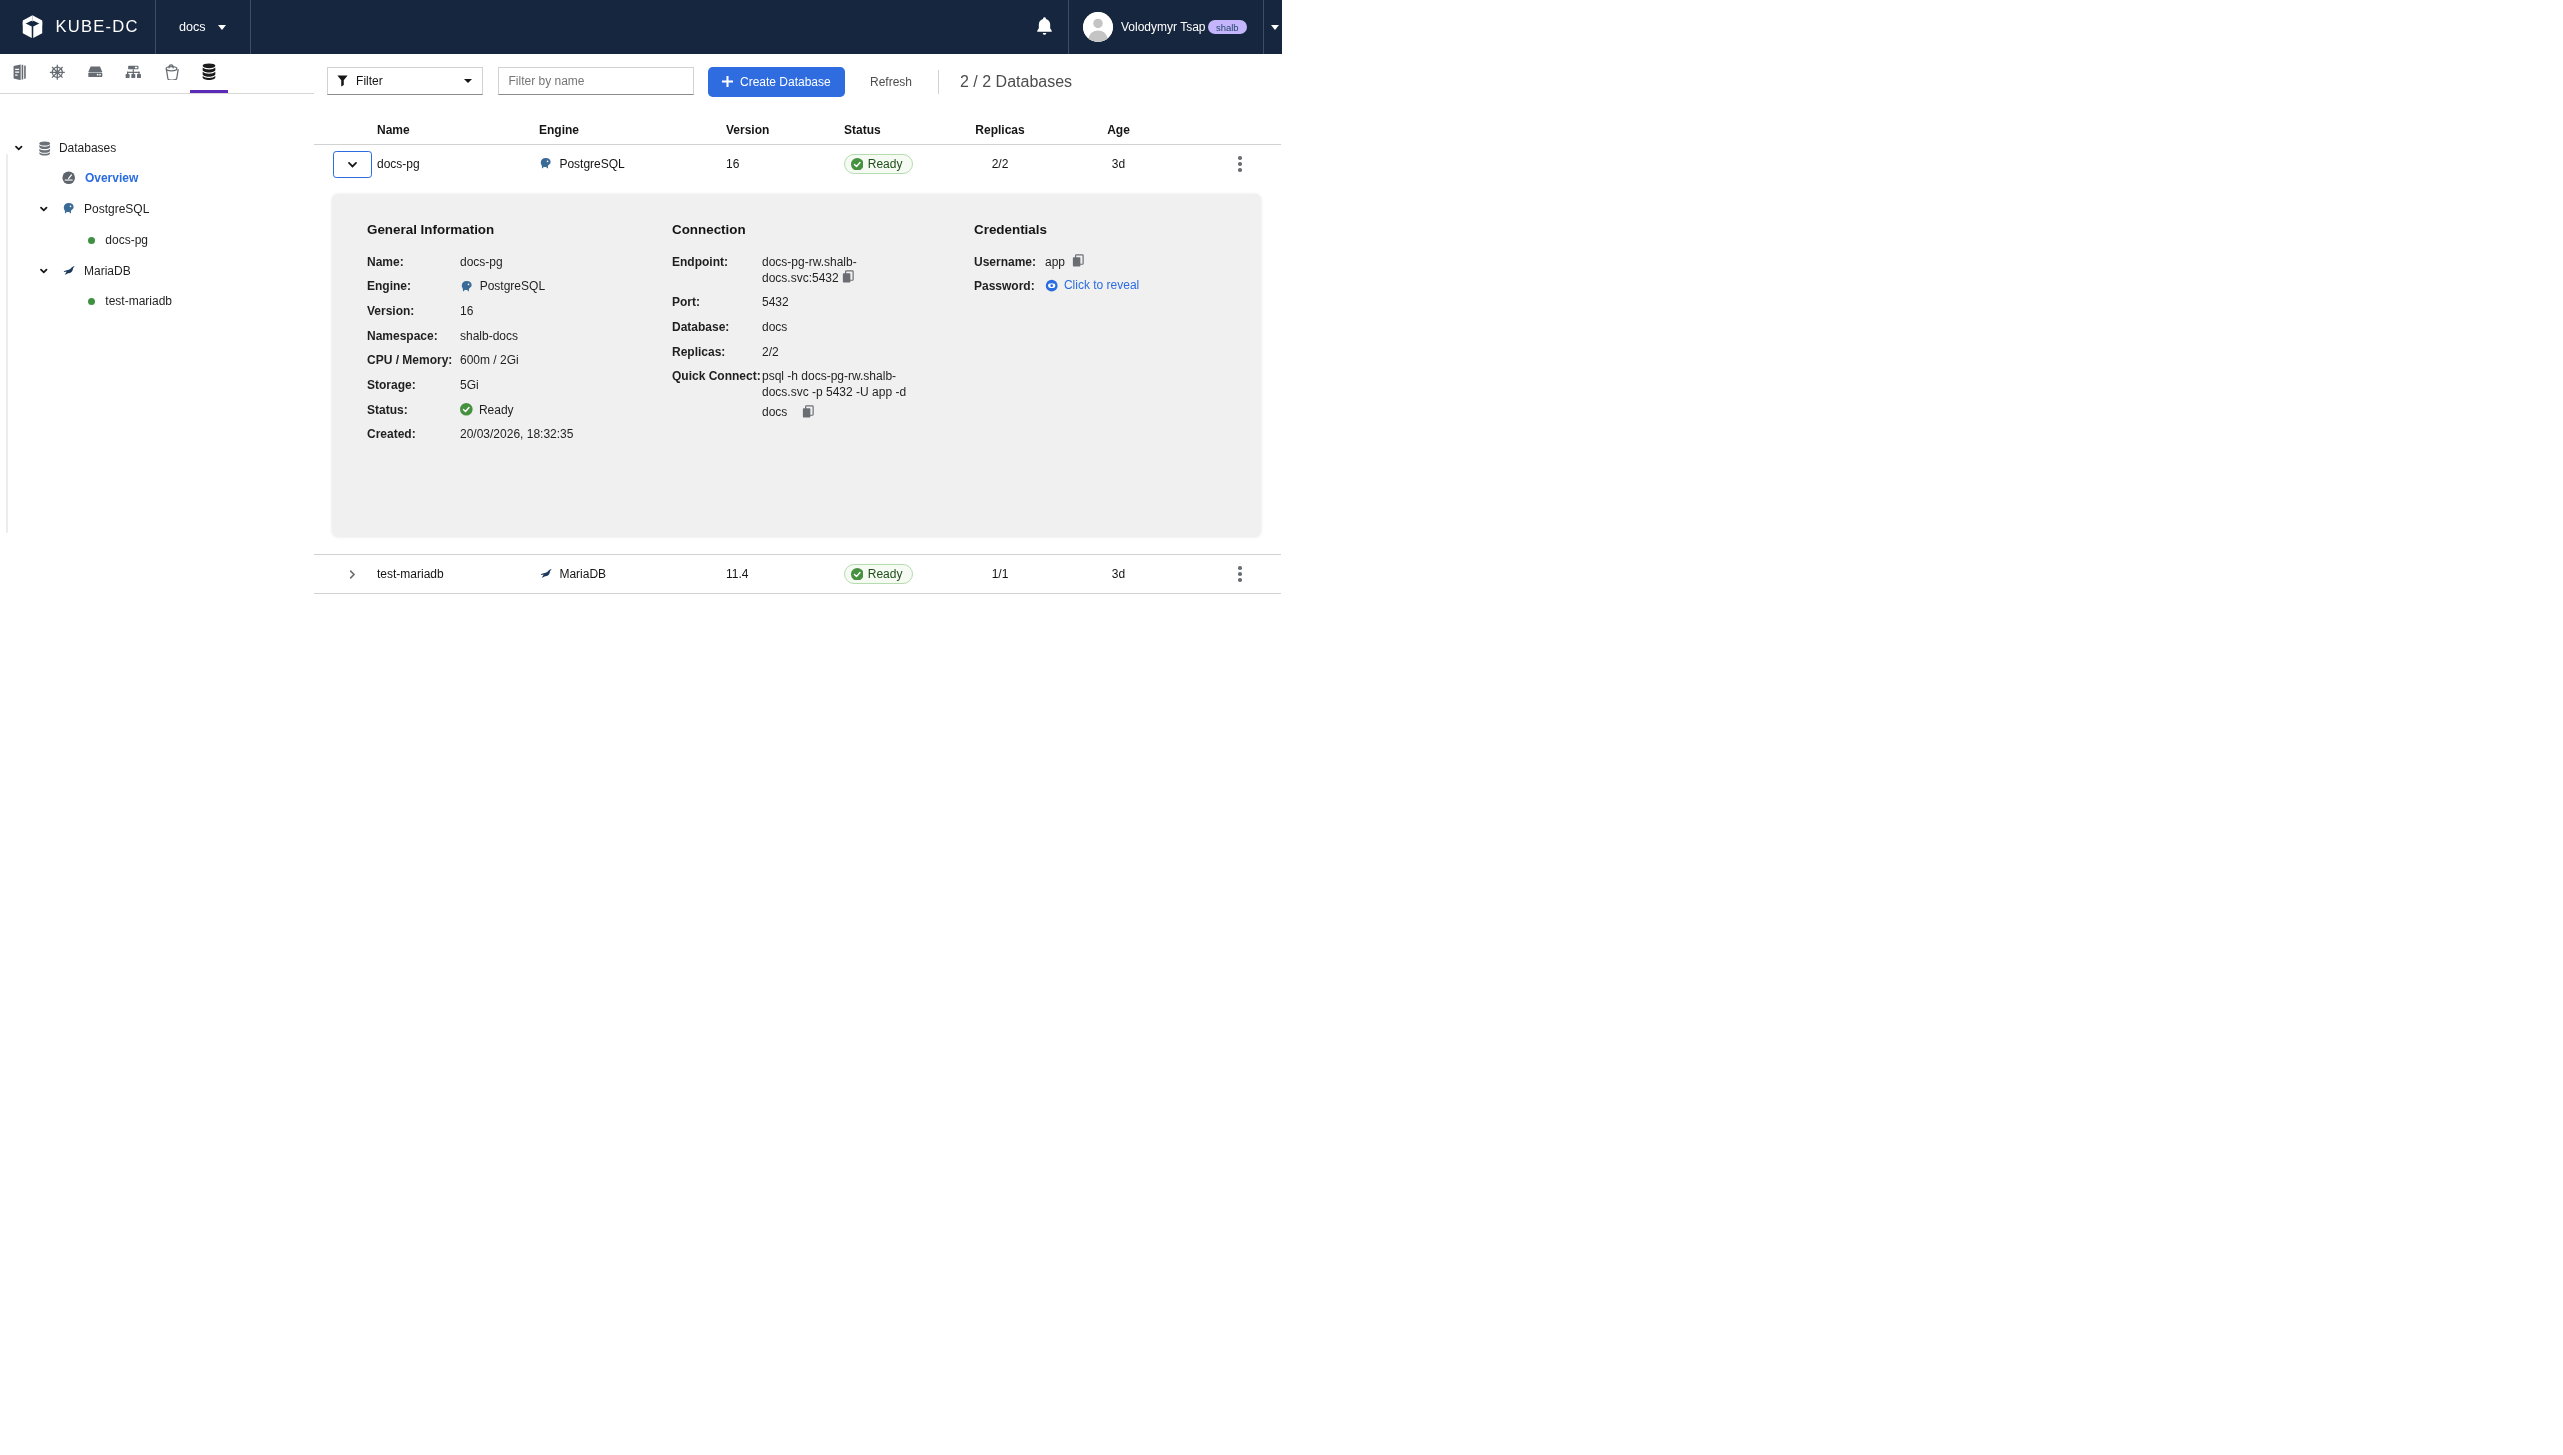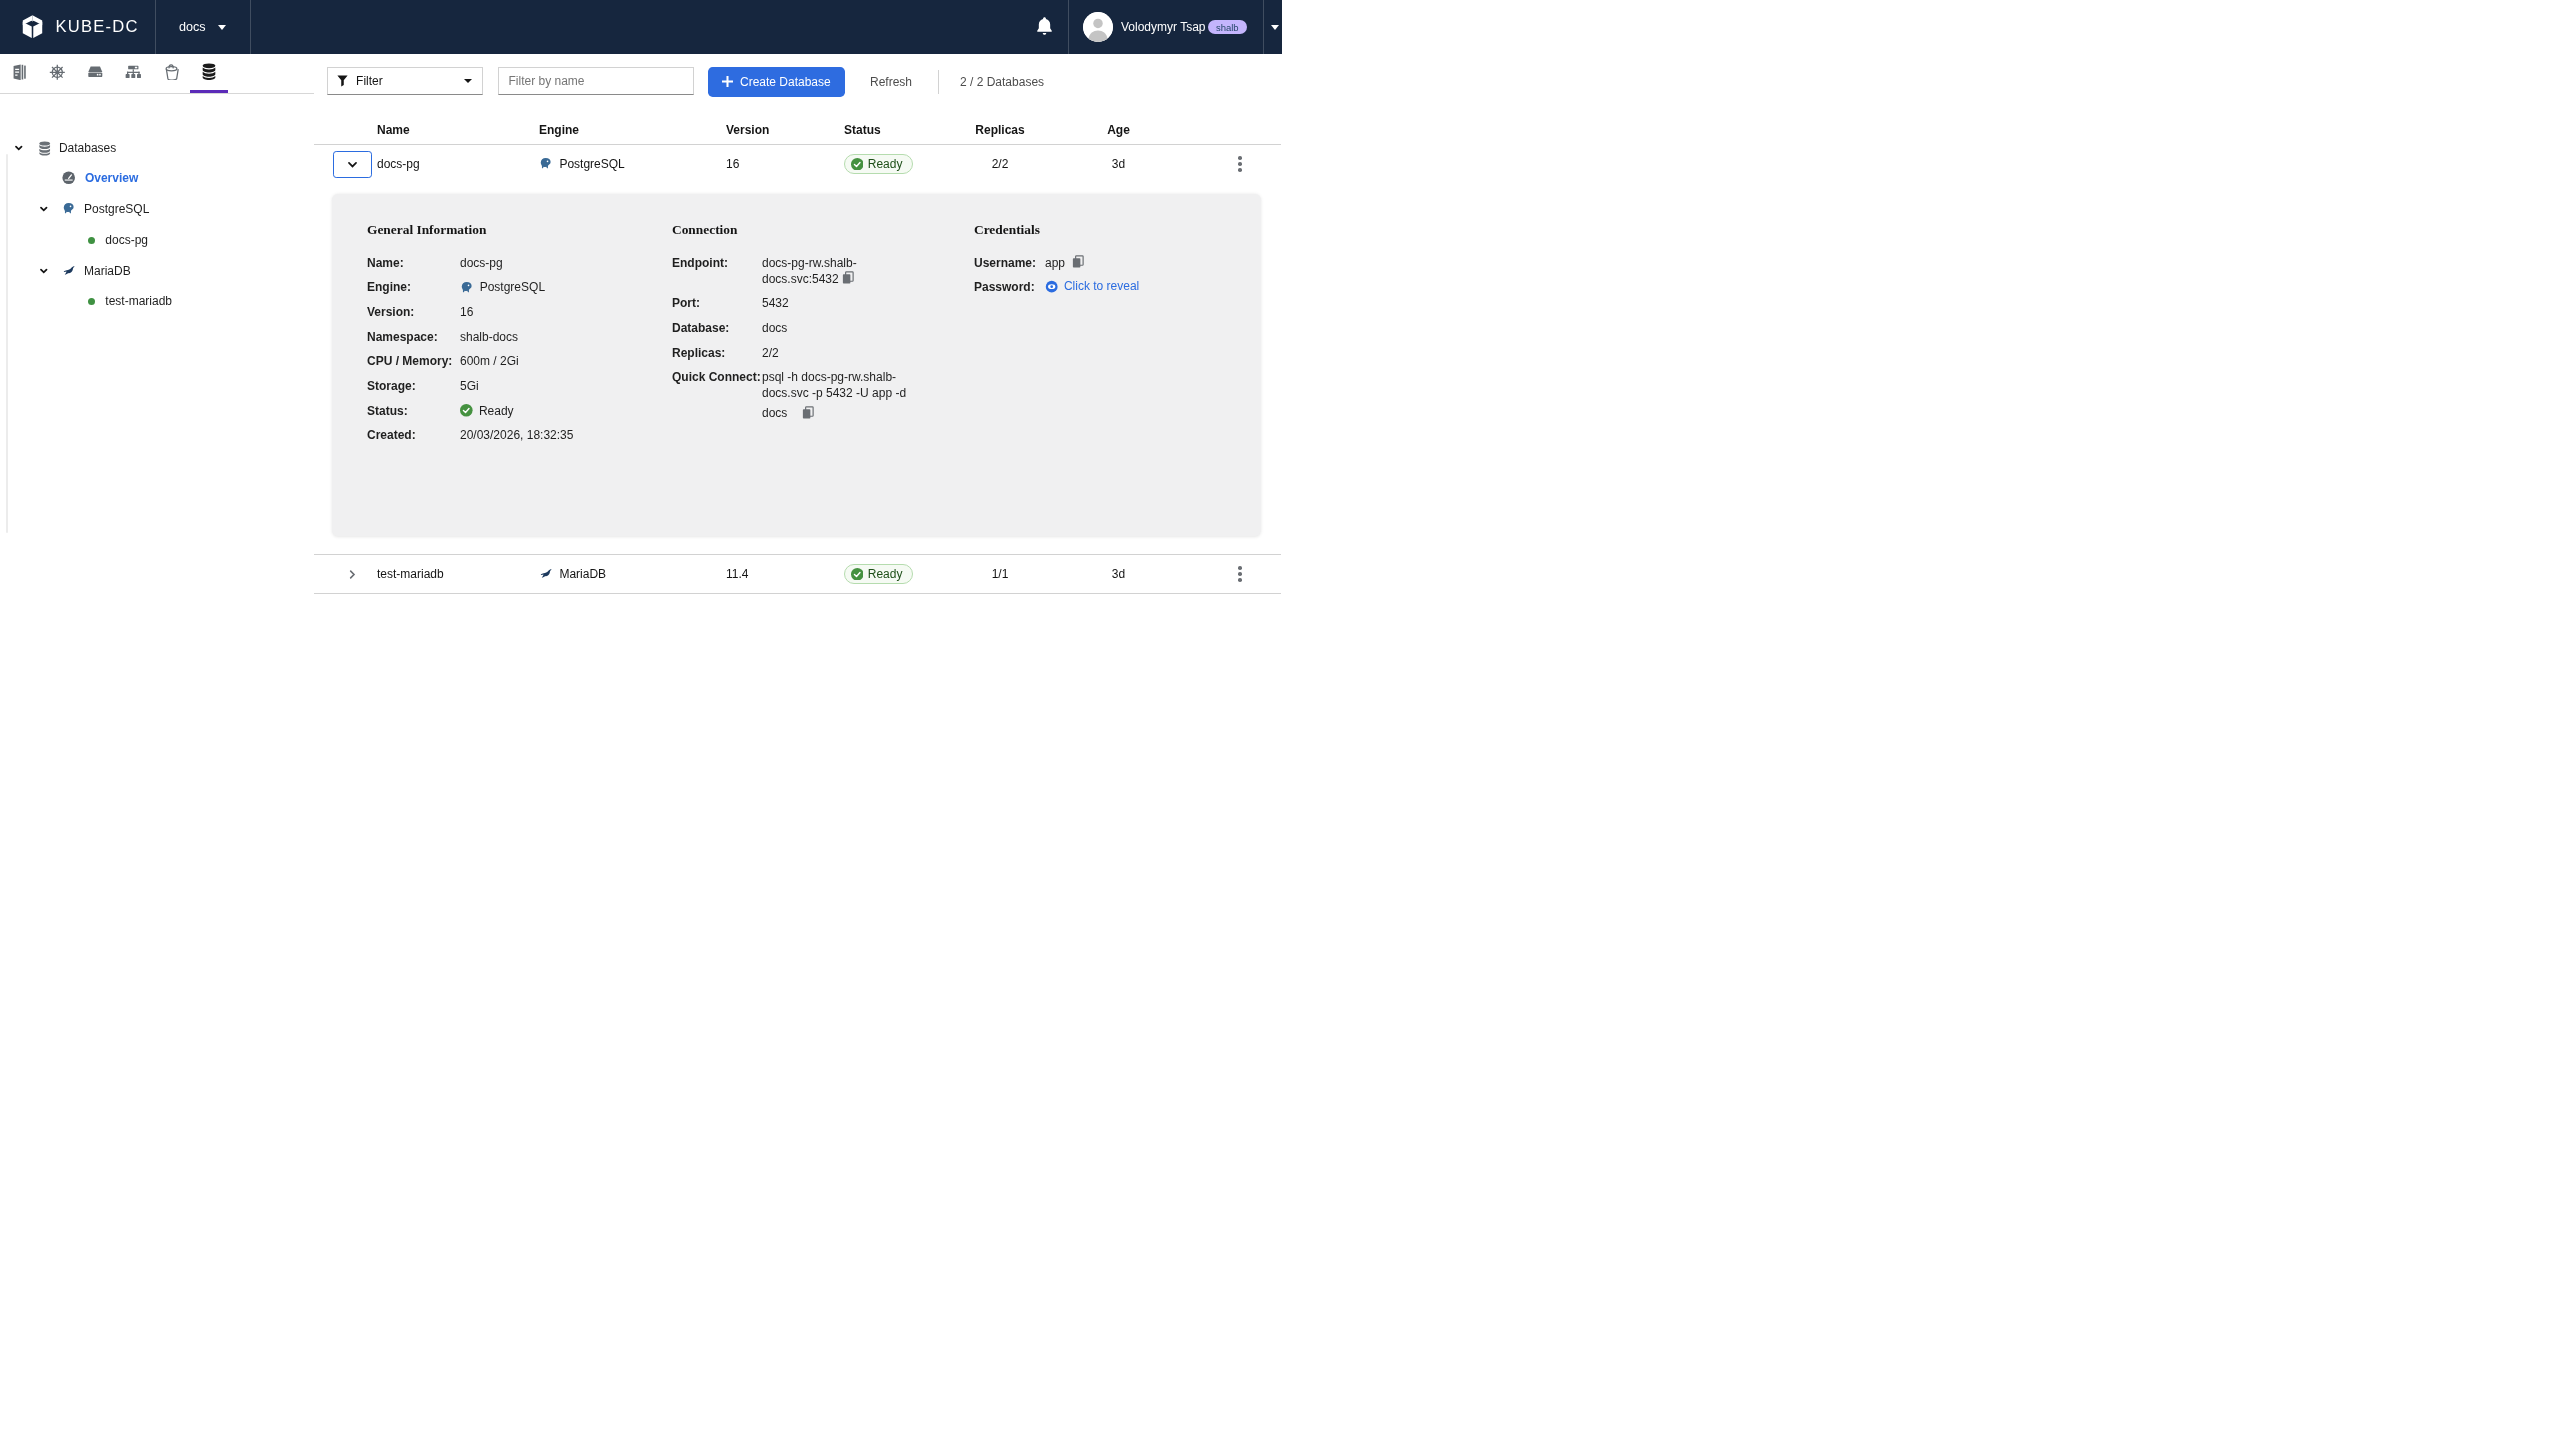--- a/index.html
+++ b/index.html
@@ -42,41 +42,41 @@
 
   
   .toolbar-filter { position:absolute; left:12.6px; top:13.4px; width:156px; height:28px; background:#fff; border:0.8px solid #d2d2d2; border-bottom-color:#8a8a8a; display:flex; align-items:center; padding:0 9.5px; cursor:pointer; }
   .toolbar-filter .flabel { font-size:12px; margin-left:8px; color:#151515; }
   .caret-down-b { width:0; height:0; border-left:4px solid transparent; border-right:4px solid transparent; border-top:4.7px solid #151515; margin-left:auto; }
   .name-input { position:absolute; left:184px; top:13.4px; width:196px; height:28px; border:0.8px solid #d2d2d2; border-bottom-color:#8a8a8a; padding:0 9.5px; font-size:12px; font-family:"Liberation Sans",sans-serif; color:#151515; }
   .name-input::placeholder { color:#767676; }
   .create-btn { position:absolute; left:394px; top:12.6px; height:30px; padding:0 14px; background:#2e6ce0; color:#fff; border:none; border-radius:4.7px; font-size:12px; font-family:"Liberation Sans",sans-serif; display:flex; align-items:center; gap:7px; cursor:pointer; }
   .refresh-btn { position:absolute; left:556px; top:12.6px; height:30px; background:none; border:none; font-size:12px; color:#4d4d4d; font-family:"Liberation Sans",sans-serif; cursor:pointer; }
   .toolbar-sep { position:absolute; left:624px; top:16px; width:0.8px; height:24px; background:#d2d2d2; }
-  .results-count { position:absolute; left:646px; top:12.6px; line-height:30px; font-size:12px; color:#4d4d4d; }
+  .results-count { position:absolute; left:646px; top:12.6px; line-height:30px; font-size:16px; color:#4d4d4d; }
 
   
   .tgrid { display:grid; grid-template-columns:44px 162px 187px 118px 85px 142px 95px 1fr; padding-left:19px; align-items:center; }
   .thead { position:absolute; left:0; top:62px; width:100%; height:29px; border-bottom:0.8px solid #d2d2d2; font-weight:bold; font-size:12px; }
   .thead .c-center, .trow .c-center { text-align:center; }
   .trow { position:absolute; left:0; width:100%; font-size:12px; }
   .trow-1 { top:91px; height:38px; }
   .trow-2 { top:500px; height:40px; border-top:0.8px solid #d2d2d2; border-bottom:0.8px solid #d2d2d2; }
   .expand-btn { width:39px; height:27px; background:#fff; border:1.6px solid #2b6ce0; border-radius:3.2px; display:flex; align-items:center; justify-content:center; cursor:pointer; }
   .expand-plain { width:39px; height:27px; background:none; border:none; display:flex; align-items:center; justify-content:center; cursor:pointer; }
   .engine-cell { display:flex; align-items:center; gap:7px; }
   .status-pill { display:inline-flex; align-items:center; gap:4.7px; background:#f5faf3; border:0.8px solid #b5dcae; border-radius:11px; padding:2.4px 9.5px 2.4px 5.5px; color:#1e4f18; font-size:12px; }
   .kebab-cell { display:flex; justify-content:flex-end; padding-right:36px; }
   .kebab { background:none; border:none; cursor:pointer; display:flex; flex-direction:column; gap:2.4px; padding:3.2px; }
   .kebab i { width:3.6px; height:3.6px; border-radius:50%; background:#6a6e73; }
 
   
   .panel { position:absolute; left:18px; top:140px; width:929px; height:342px; background:#f0f0f1; border-radius:6.3px; box-shadow:0 0.8px 3.2px rgba(0,0,0,0.10); }
   .panel-cols { display:grid; grid-template-columns:305px 302px auto; padding:28px 0 0 35px; }
-  .sec-title { font-size:13.4px; font-weight:bold; margin-bottom:16.6px; color:#151515;font-family:Liberation Serif, serif; }
+  .sec-title { font-size:13.4px; font-weight:bold; margin-bottom:16.6px; color:#151515; }
   .drow { display:flex; margin-bottom:8.7px; font-size:12px; line-height:16px; }
   .drow dt { font-weight:bold; color:#1f1f1f; flex-shrink:0; }
   .col-general .drow dt { width:93px; }
   .col-connection .drow dt { width:90px; }
   .col-credentials .drow dt { width:71px; }
   .drow dd { color:#1f1f1f; }
   .val-icon { display:flex; align-items:center; gap:6.3px; }
   .wrap-val { max-width:118px; }
   .wrap-val-qc { max-width:164px; }
   .copy-btn { background:none; border:none; cursor:pointer; padding:0; vertical-align:-1.6px; display:inline-block; }

